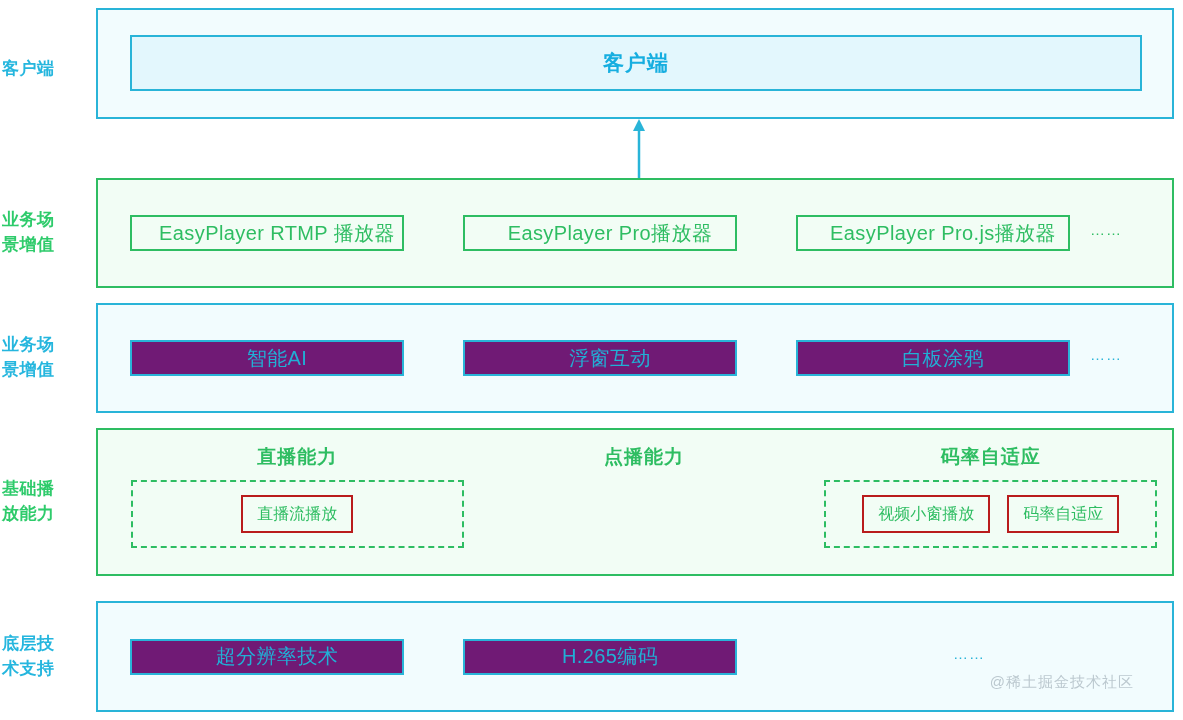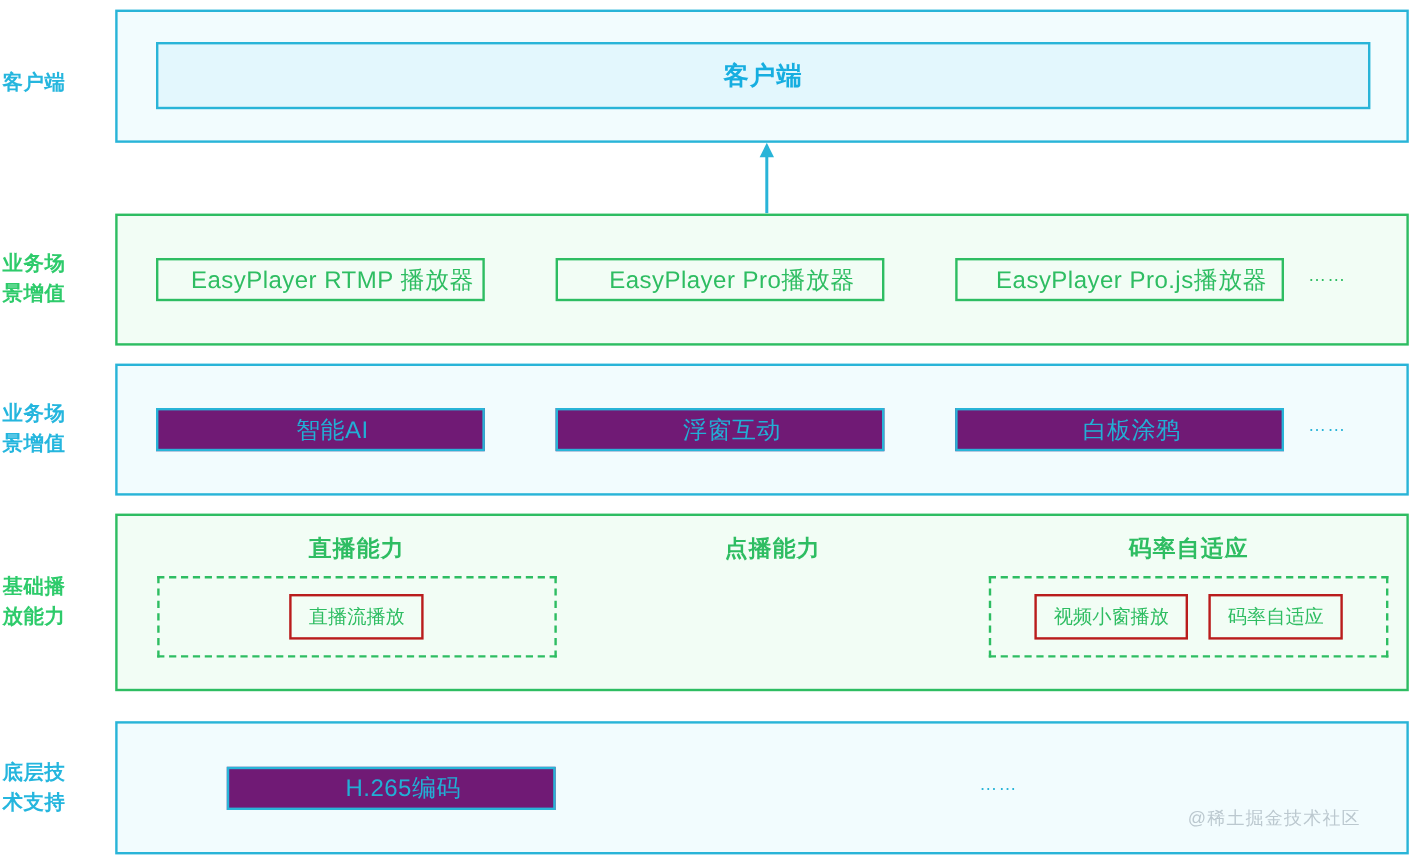--- a/index.html
+++ b/index.html
@@ -288,20 +288,21 @@
 
       </div>
     </div>
   </div>
 
   <div class="row" id="row-tech">
     <div class="row-label blue">底层技
 术支持</div>
     <div class="band blue">
       <div class="chip-strip">
+        <div class="chip blue chip-w1">超分辨率技术</div>
         <div class="chip-gap"></div>
         <div class="chip blue chip-w2">H.265编码</div>
         <div class="chip-gap"></div>
         <div class="ellipsis blue">……</div>
       </div>
       <div class="watermark">@稀土掘金技术社区</div>
     </div>
   </div>
 
 </div>

